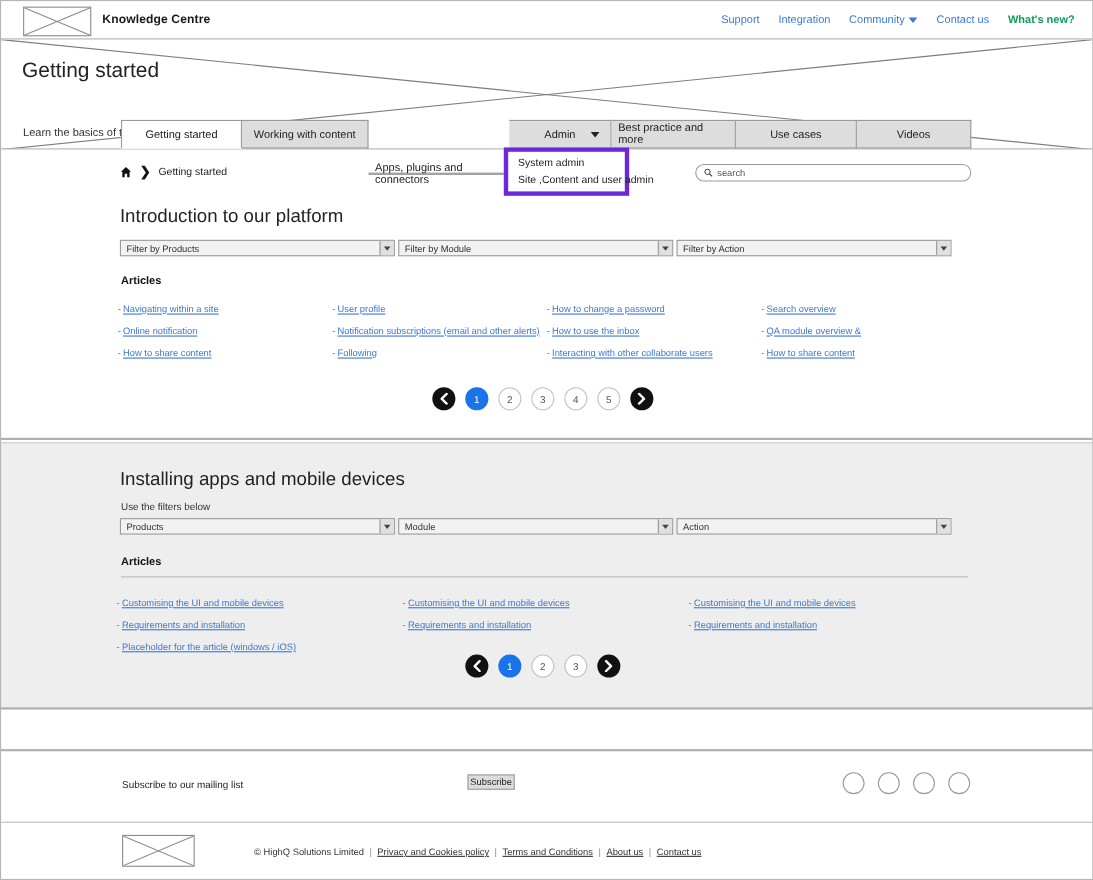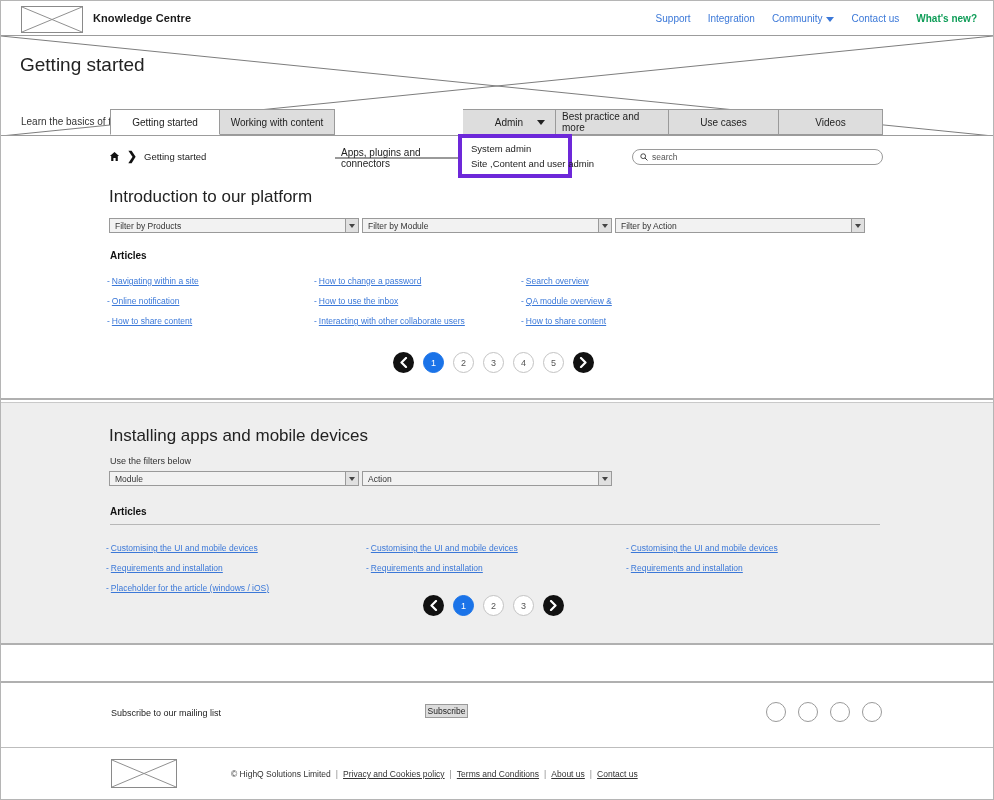--- a/index.html
+++ b/index.html
@@ -335,20 +335,25 @@
 
   <div class="articles-label s1-articles">Articles</div>
 
   <div class="linkcols s1-links">
     <div class="linkcol">
       <div class="alink"><span class="dash">-</span><span class="txt">Navigating within a site</span></div>
       <div class="alink"><span class="dash">-</span><span class="txt">Online notification</span></div>
       <div class="alink"><span class="dash">-</span><span class="txt">How to share content</span></div>
     </div>
     <div class="linkcol">
+      <div class="alink"><span class="dash">-</span><span class="txt">User profile</span></div>
+      <div class="alink"><span class="dash">-</span><span class="txt">Notification subscriptions (email and other alerts)</span></div>
+      <div class="alink"><span class="dash">-</span><span class="txt">Following</span></div>
+    </div>
+    <div class="linkcol">
       <div class="alink"><span class="dash">-</span><span class="txt">How to change a password</span></div>
       <div class="alink"><span class="dash">-</span><span class="txt">How to use the inbox</span></div>
       <div class="alink"><span class="dash">-</span><span class="txt">Interacting with other collaborate users</span></div>
     </div>
     <div class="linkcol">
       <div class="alink"><span class="dash">-</span><span class="txt">Search overview</span></div>
       <div class="alink"><span class="dash">-</span><span class="txt">QA module overview &amp;</span></div>
       <div class="alink"><span class="dash">-</span><span class="txt">How to share content</span></div>
     </div>
   </div>
@@ -370,20 +375,26 @@
         </svg>
     </div>
   </div>
 
   <div class="section2"></div>
 
   <h2 class="sec-title s2-title">Installing apps and mobile devices</h2>
   <div class="s2-hint">Use the filters below</div>
 
   <div class="filters s2-filters">
+    <div class="select sel-w">
+      <span>Products</span>
+      <span class="arrow">
+          <i></i>
+        </span>
+    </div>
     <div class="select sel-w">
       <span>Module</span>
       <span class="arrow">
           <i></i>
         </span>
     </div>
     <div class="select sel-w">
       <span>Action</span>
       <span class="arrow">
           <i></i>

